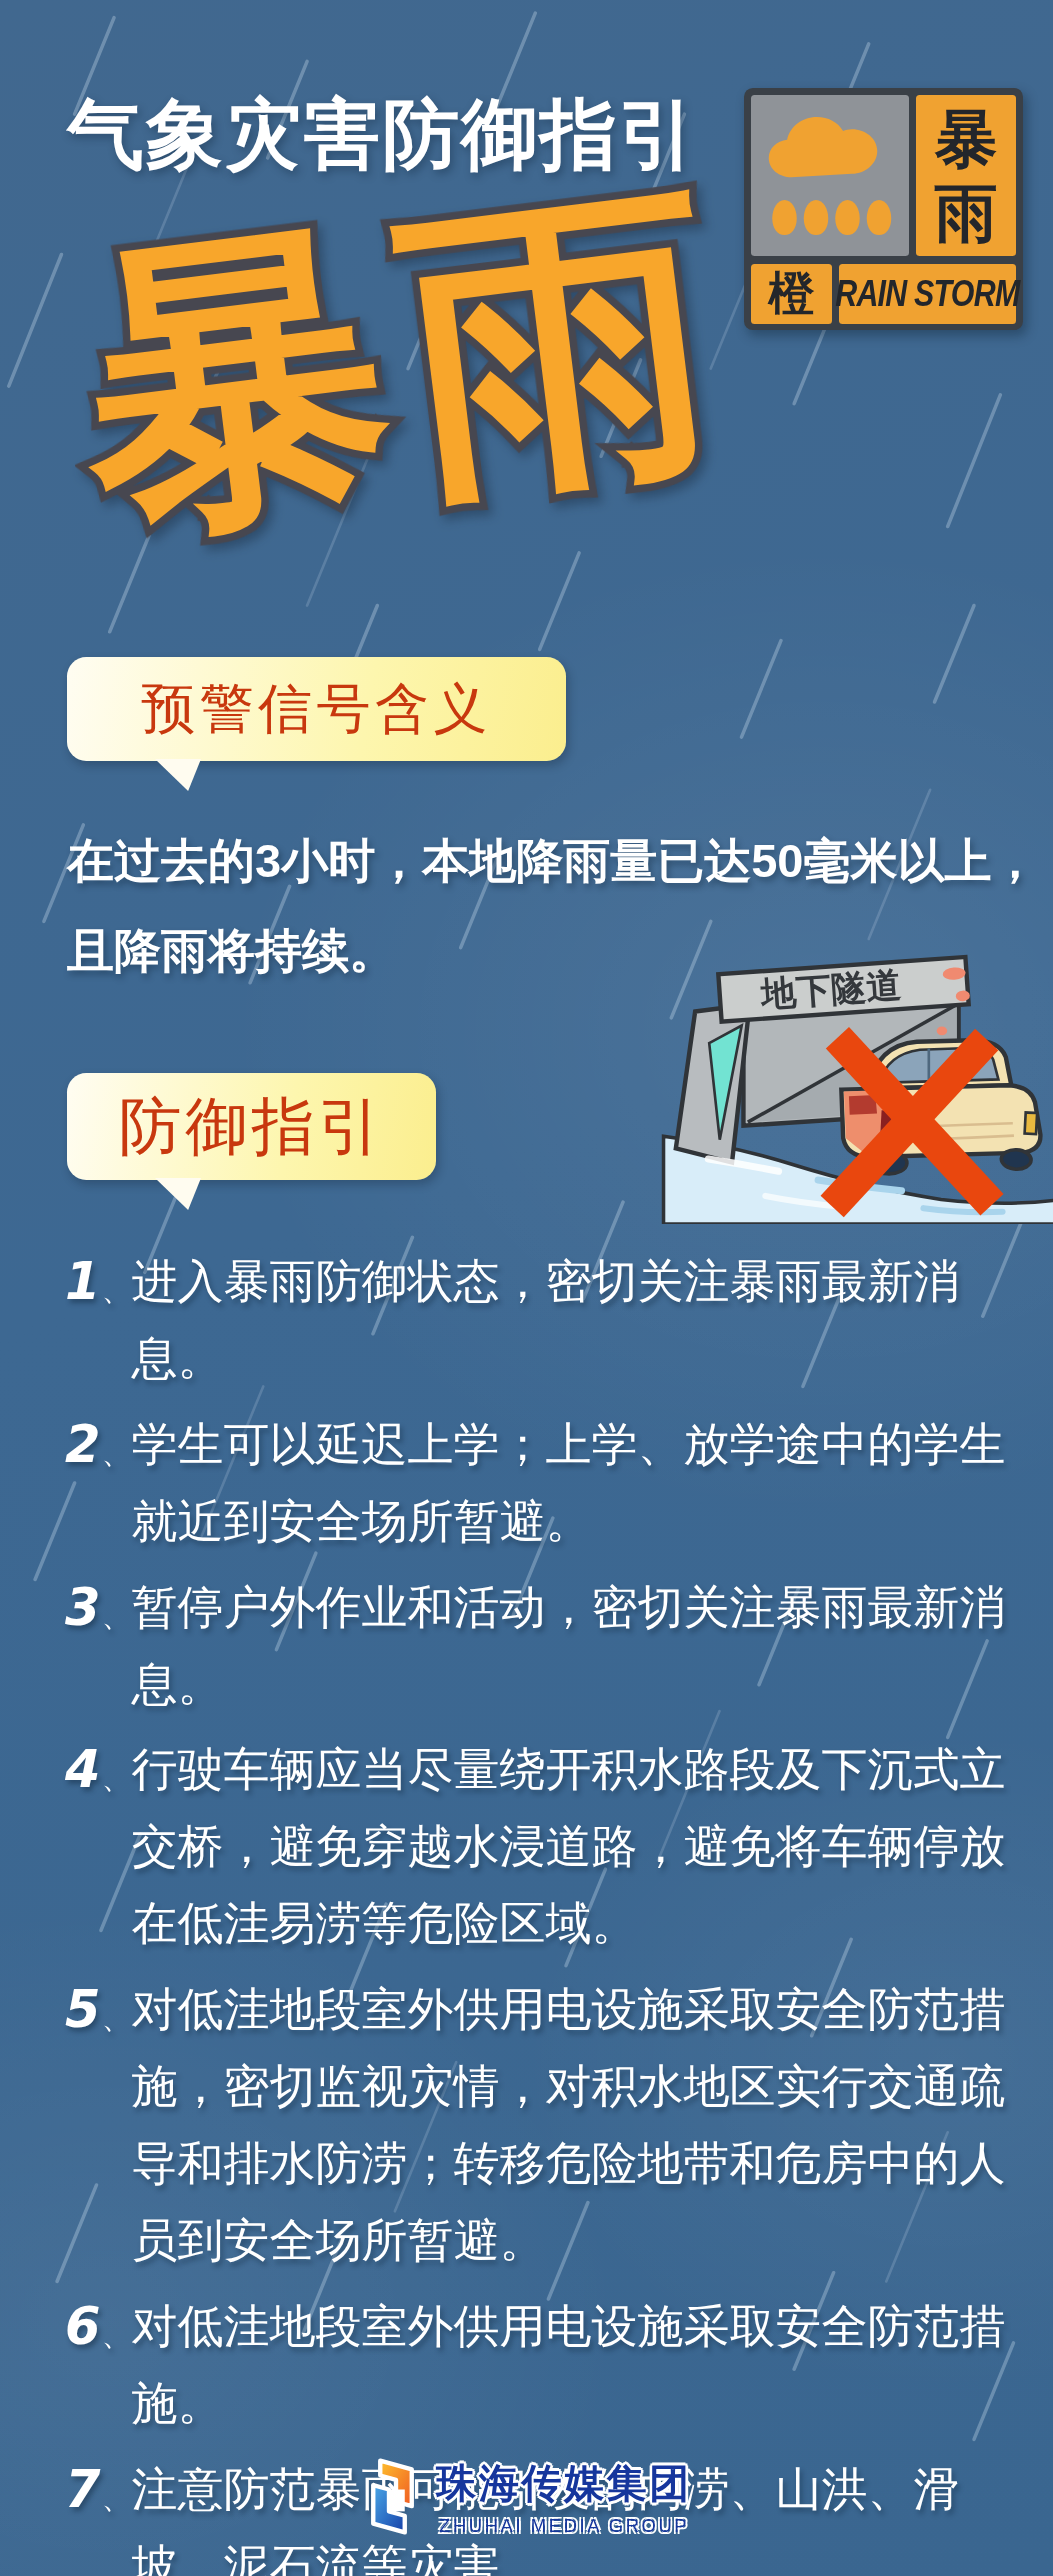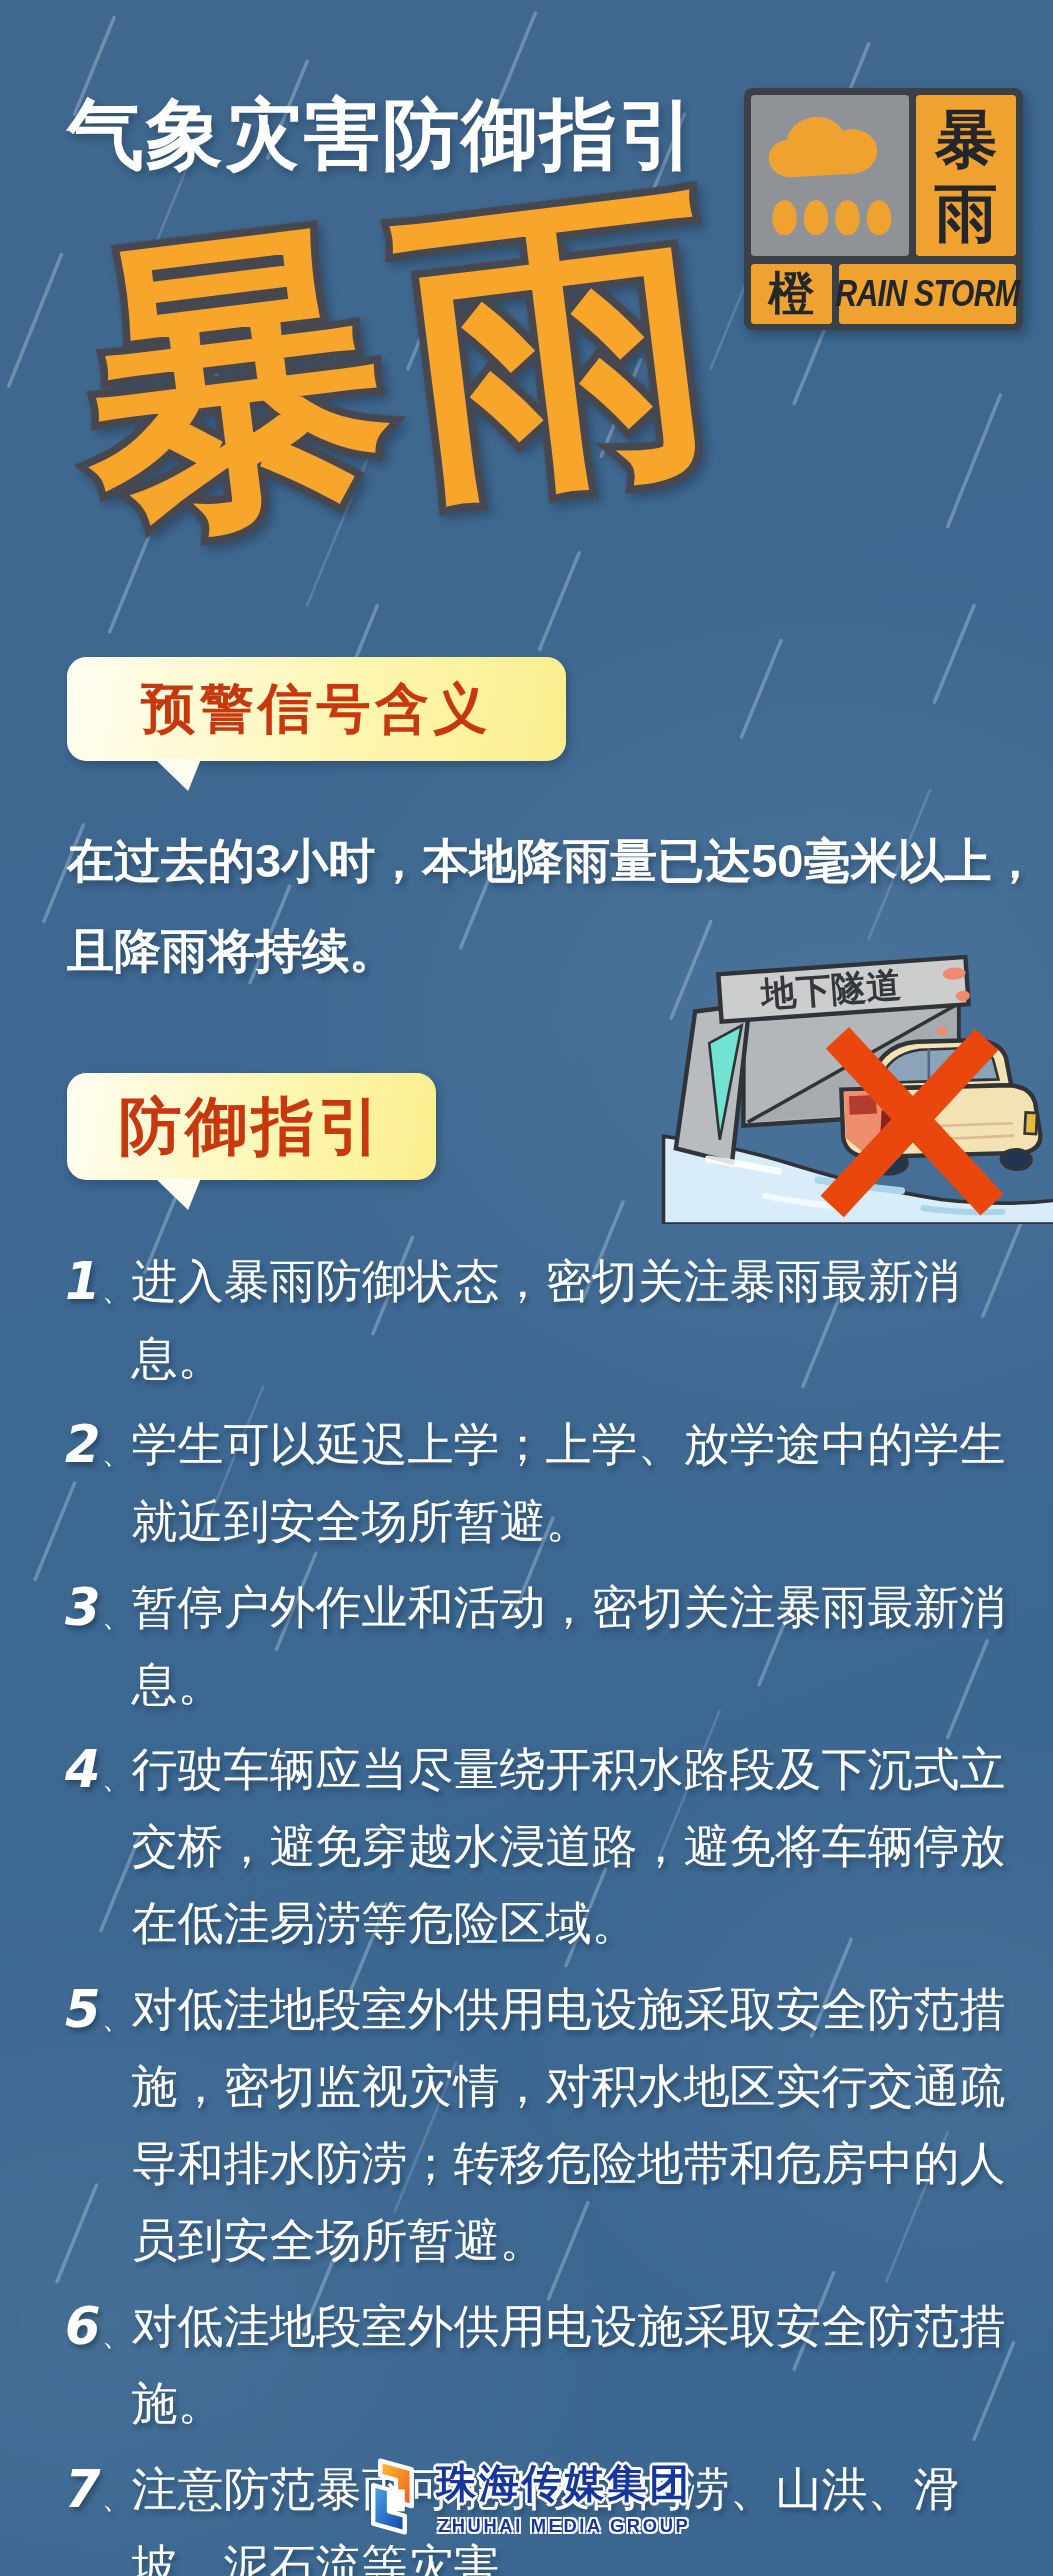--- a/index.html
+++ b/index.html
@@ -43,21 +43,21 @@
     filter:drop-shadow(4.4px 6.1px 5.3px rgba(15,25,40,.35));}
   .hero-fill{color:#f8a62b;}
 
   
   .bubble{position:absolute;z-index:3;border-radius:19.3px;
     background:linear-gradient(100deg,#fffdf2 0%,#fdf6ae 60%,#fbee8e 100%);
     display:flex;align-items:center;justify-content:center;
     box-shadow:2.6px 4.4px 8.8px rgba(10,25,40,.25);}
   .bubble::after{content:"";position:absolute;left:88px;bottom:-30px;width:46px;height:32px;
     background:#fffcf0;clip-path:polygon(0 0,100% 0,72% 100%);}
-  .bubble span{color:#c8380e;font-weight:700;}
+  .bubble span{color:#c8380e;font-weight:400;}
   .bubble1{left:67px;top:657px;width:499px;height:104px;}
   .bubble1 span{font-size:54px;letter-spacing:4.4px;}
   .bubble2{left:67px;top:1073px;width:369px;height:107px;align-items:center;}
   .bubble2 span{font-size:63px;letter-spacing:3.5px;}
 
   .meaning-text{
     position:absolute;left:67px;top:816px;width:983px;z-index:3;margin:0;
     color:#ffffff;font-size:47px;font-weight:700;line-height:90px;
     text-shadow:2.6px 3.5px 6.1px rgba(10,30,50,.4);
   }
@@ -75,21 +75,21 @@
   .guide-list .num .dun{font-size:30px;line-height:61px;margin-left:0.9px;}
   .guide-list .txt{color:#fff;font-size:46px;font-weight:400;line-height:77px;
     text-shadow:2.6px 3.5px 5.3px rgba(10,30,50,.4);}
 
   
   .footer{position:absolute;left:0;top:2456px;width:100%;z-index:3;
     display:flex;align-items:center;justify-content:center;gap:12.3px;}
   .logo-text{display:flex;flex-direction:column;align-items:center;}
   .logo-cn{font-size:40px;font-weight:900;color:#16369d;letter-spacing:2.6px;
     text-shadow:-1.8px -1.8px 0 #fff,1.8px -1.8px 0 #fff,-1.8px 1.8px 0 #fff,1.8px 1.8px 0 #fff,0 2.6px 0 #fff,2.6px 0 0 #fff,-2.6px 0 0 #fff,0 -2.6px 0 #fff;}
-  .logo-en{margin-top:3.5px;font-size:18.4px;font-weight:700;color:#16369d;letter-spacing:2.6px;
+  .logo-en{margin-top:3.5px;font-size:18.4px;font-weight:400;color:#16369d;letter-spacing:2.6px;
     text-shadow:-1.8px -1.8px 0 #fff,1.8px -1.8px 0 #fff,-1.8px 1.8px 0 #fff,1.8px 1.8px 0 #fff;}
 </style>
 </head>
 <body>
 
 <div class="page">
 
   <svg class="rain" viewBox="0 0 1200 2935" xmlns="http://www.w3.org/2000/svg">
     <g stroke-width="4" stroke-opacity="0.30">
       <line x1="130" y1="20" x2="85" y2="130"></line>

